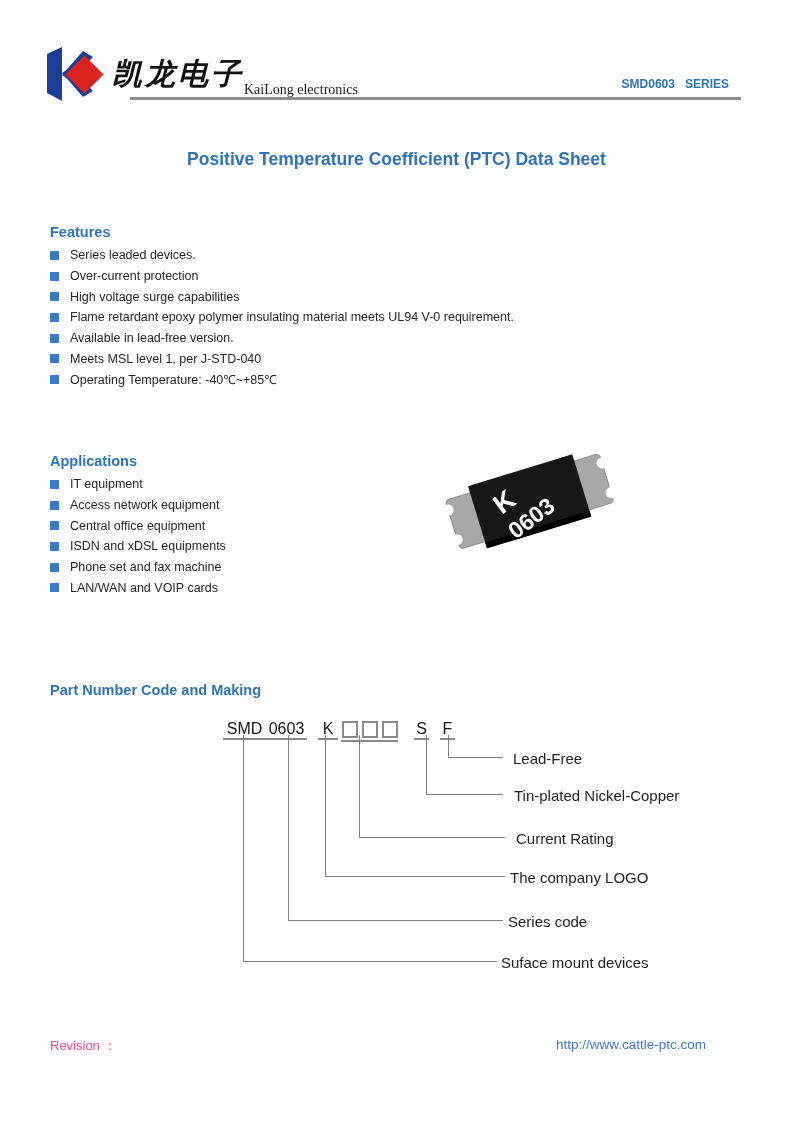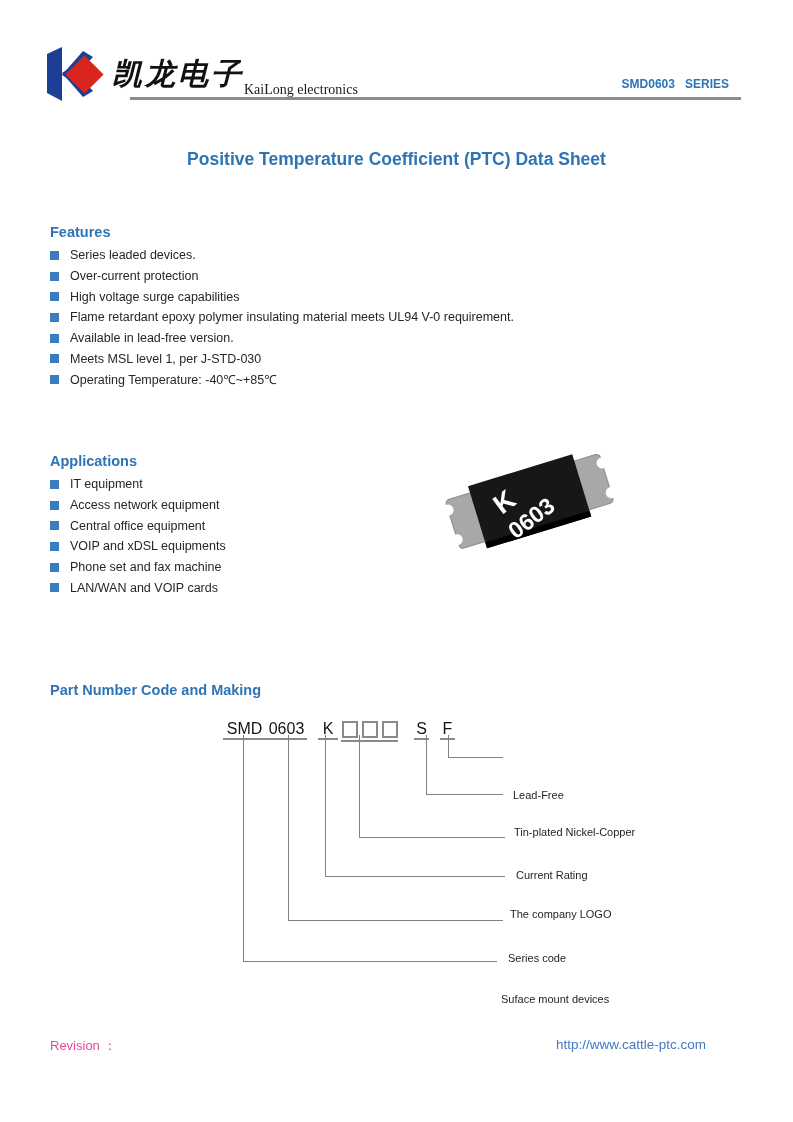--- a/index.html
+++ b/index.html
@@ -61,21 +61,21 @@
   .v-box  { left:359px; height:103px; }
   .v-s    { left:426px; height:60px; }
   .v-f    { left:448px; height:23px; }
   .hline { position:absolute; height:1px; background:#808080; }
   .h-leadfree { left:448px; top:757px; width:55px; }
   .h-plating  { left:426px; top:794px; width:77px; }
   .h-current  { left:359px; top:837px; width:146px; }
   .h-logo     { left:325px; top:876px; width:180px; }
   .h-series   { left:288px; top:920px; width:215px; }
   .h-smd      { left:243px; top:961px; width:254px; }
-  .callout { position:absolute; font-size:11px; color:#1f1f1f; white-space:nowrap;margin-top:39px; }
+  .callout { position:absolute; font-size:15px; color:#1f1f1f; white-space:nowrap; }
   .c-leadfree { left:513px; top:750px; }
   .c-plating  { left:514px; top:787px; }
   .c-current  { left:516px; top:830px; }
   .c-logo     { left:510px; top:869px; }
   .c-series   { left:508px; top:913px; }
   .c-smd      { left:501px; top:954px; }
   
   .footer-revision { position:absolute; left:50px; top:1037px; font-size:13px; color:#ec4899; }
   .footer-url {
     position:absolute; right:87px; top:1037px; font-size:13.5px; color:#4379bd;
@@ -117,21 +117,21 @@
     <div class="bullet-row">
       <span class="bullet-sq"></span>
       <span class="bullet-text">Flame retardant epoxy polymer insulating material meets UL94 V-0 requirement.</span>
     </div>
     <div class="bullet-row">
       <span class="bullet-sq"></span>
       <span class="bullet-text">Available in lead-free version.</span>
     </div>
     <div class="bullet-row">
       <span class="bullet-sq"></span>
-      <span class="bullet-text">Meets MSL level 1, per J-STD-030</span>
+      <span class="bullet-text">Meets MSL level 1, per J-STD-040</span>
     </div>
     <div class="bullet-row">
       <span class="bullet-sq"></span>
       <span class="bullet-text">Operating Temperature: -40℃~+85℃</span>
     </div>
   </div>
 
   <div class="sec-heading applications-heading">Applications</div>
   <div class="bullet-list applications-list">
     <div class="bullet-row">
@@ -141,21 +141,21 @@
     <div class="bullet-row">
       <span class="bullet-sq"></span>
       <span class="bullet-text">Access network equipment</span>
     </div>
     <div class="bullet-row">
       <span class="bullet-sq"></span>
       <span class="bullet-text">Central office equipment</span>
     </div>
     <div class="bullet-row">
       <span class="bullet-sq"></span>
-      <span class="bullet-text">VOIP and xDSL equipments</span>
+      <span class="bullet-text">ISDN and xDSL equipments</span>
     </div>
     <div class="bullet-row">
       <span class="bullet-sq"></span>
       <span class="bullet-text">Phone set and fax machine</span>
     </div>
     <div class="bullet-row">
       <span class="bullet-sq"></span>
       <span class="bullet-text">LAN/WAN and VOIP cards</span>
     </div>
   </div>

